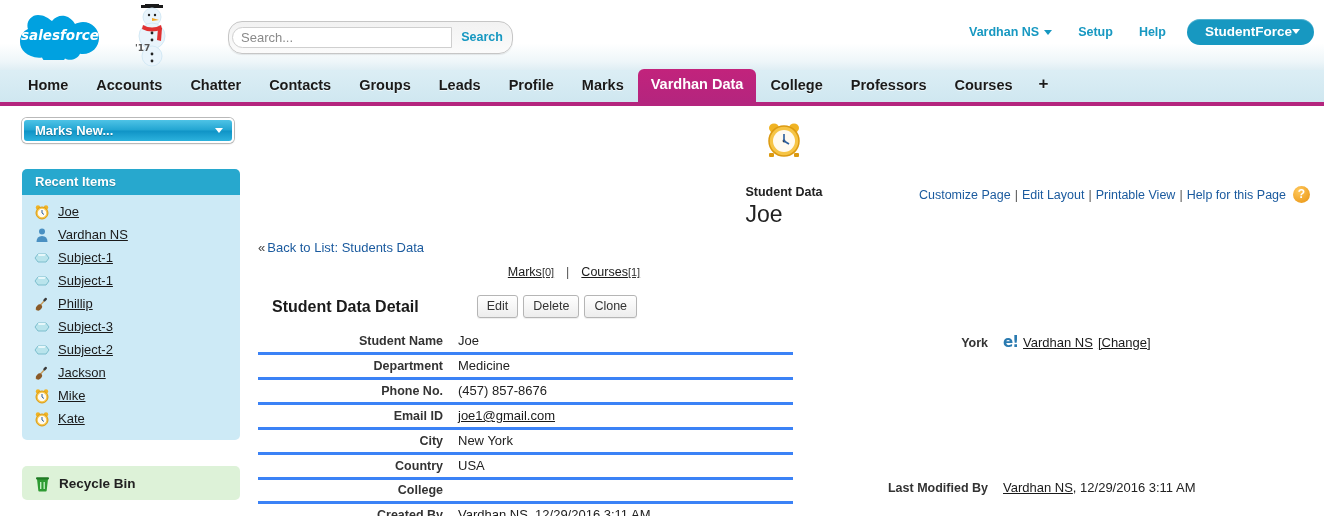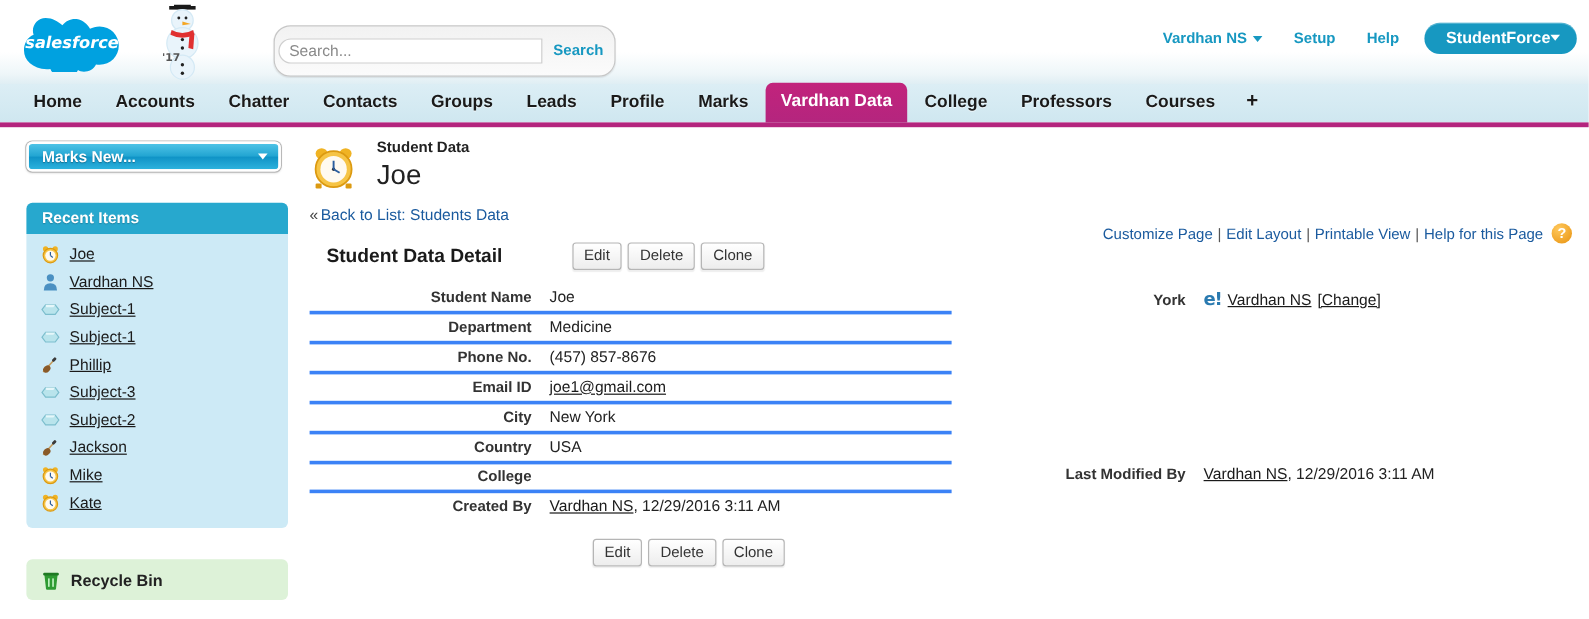--- a/index.html
+++ b/index.html
@@ -23,21 +23,21 @@
   }
   .sf-cloud {
     position: absolute; left: 2px; top: 8px;
     width: 92px; height: 48px;
   }
   .sf-cloud svg { display: block; }
   .snowman { position: absolute; left: 108px; top: 0px; width: 60px; height: 64px; }
 
   .searchbox {
     position: absolute; left: 228px; top: 21px;
-    width: 285px; height: 43px;
+    width: 285px; height: 33px;
     border: 1px solid #c6c6c6;
     border-radius: 14px;
     background: linear-gradient(to bottom, #f2f2f2, #fbfbfb);
     box-shadow: 0 1px 1px rgba(0,0,0,.08);
     display: flex; align-items: center;
   }
   .search-input {
     width: 220px; height: 21px;
     margin-left: 3px;
     border: 1px solid #cfcfcf;
@@ -165,21 +165,21 @@
     display: flex; align-items: center; gap: 9px;
   }
   .recycle span {
     font-size: 13.5px; font-weight: bold; color: #222;
     cursor: pointer;
   }
 
   
   .main { flex: 1; position: relative; padding: 10px 14px 0 10px; }
 
-  .rec-head { display: flex; align-items: flex-start; gap: 16px; }
+  .rec-head { display: flex; align-items: center; gap: 26px; flex-direction: column; }
   .rec-icon { width: 40px; height: 40px; margin-top: 3px; }
   .rec-type { font-size: 12.5px; font-weight: bold; color: #222; line-height: 15px; }
   .rec-title { font-size: 23px; color: #222; line-height: 27px; margin-top: 1px; }
 
   .util-links {
     position: absolute; right: 14px; top: 80px;
     font-size: 12.5px; color: #555;
     display: flex; align-items: center; gap: 4px;
   }
   .util-links a { color: #1a5a9e; text-decoration: none; cursor: pointer; }
@@ -468,20 +468,21 @@
       <a>Printable View</a>
       <span>|</span>
       <a>Help for this Page</a>
       <span class="qmark">?</span>
     </div>
 
     <div class="backlink">
       <span class="chev">«</span><span>Back to List: Students Data</span>
     </div>
 
+    <div class="rel-links" id="rel-links"><a>Marks</a><span class="cnt">[0]</span><span class="rel-sep">|</span><a>Courses</a><span class="cnt">[1]</span></div>
 
     <div class="detail-bar">
       <div class="detail-title">Student Data Detail</div>
       <div class="btn-row" id="btnrow-top">
           <button class="btn">Edit</button>
           <button class="btn">Delete</button>
           <button class="btn">Clone</button>
         </div>
     </div>
 

